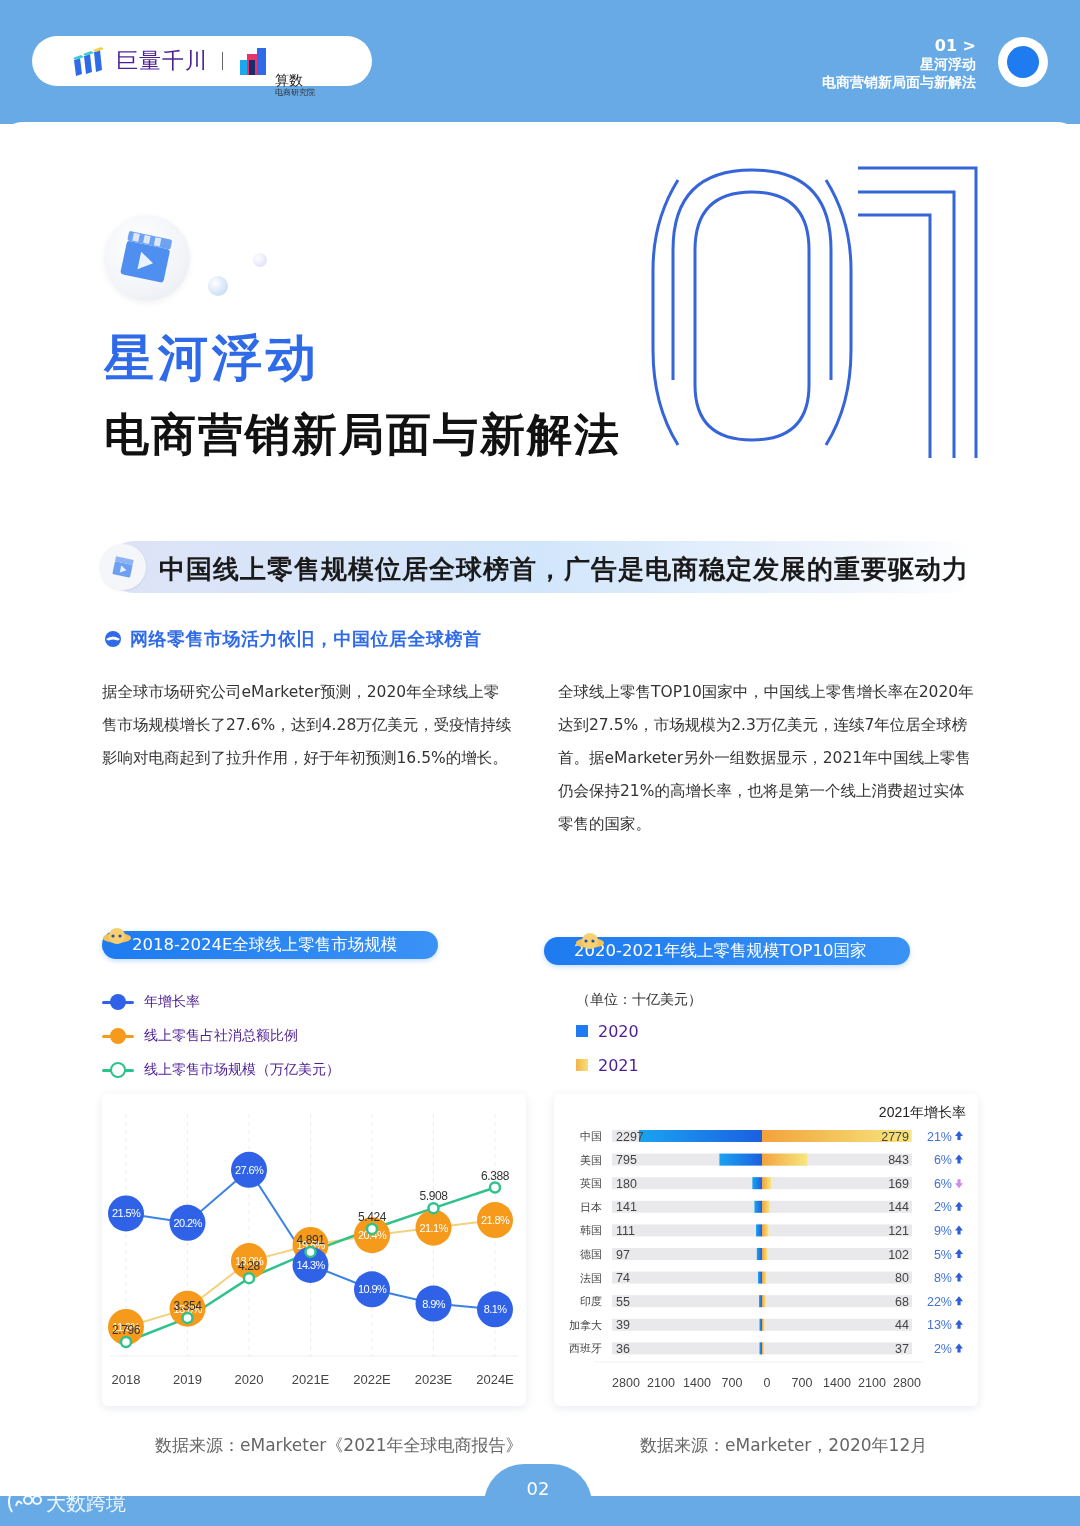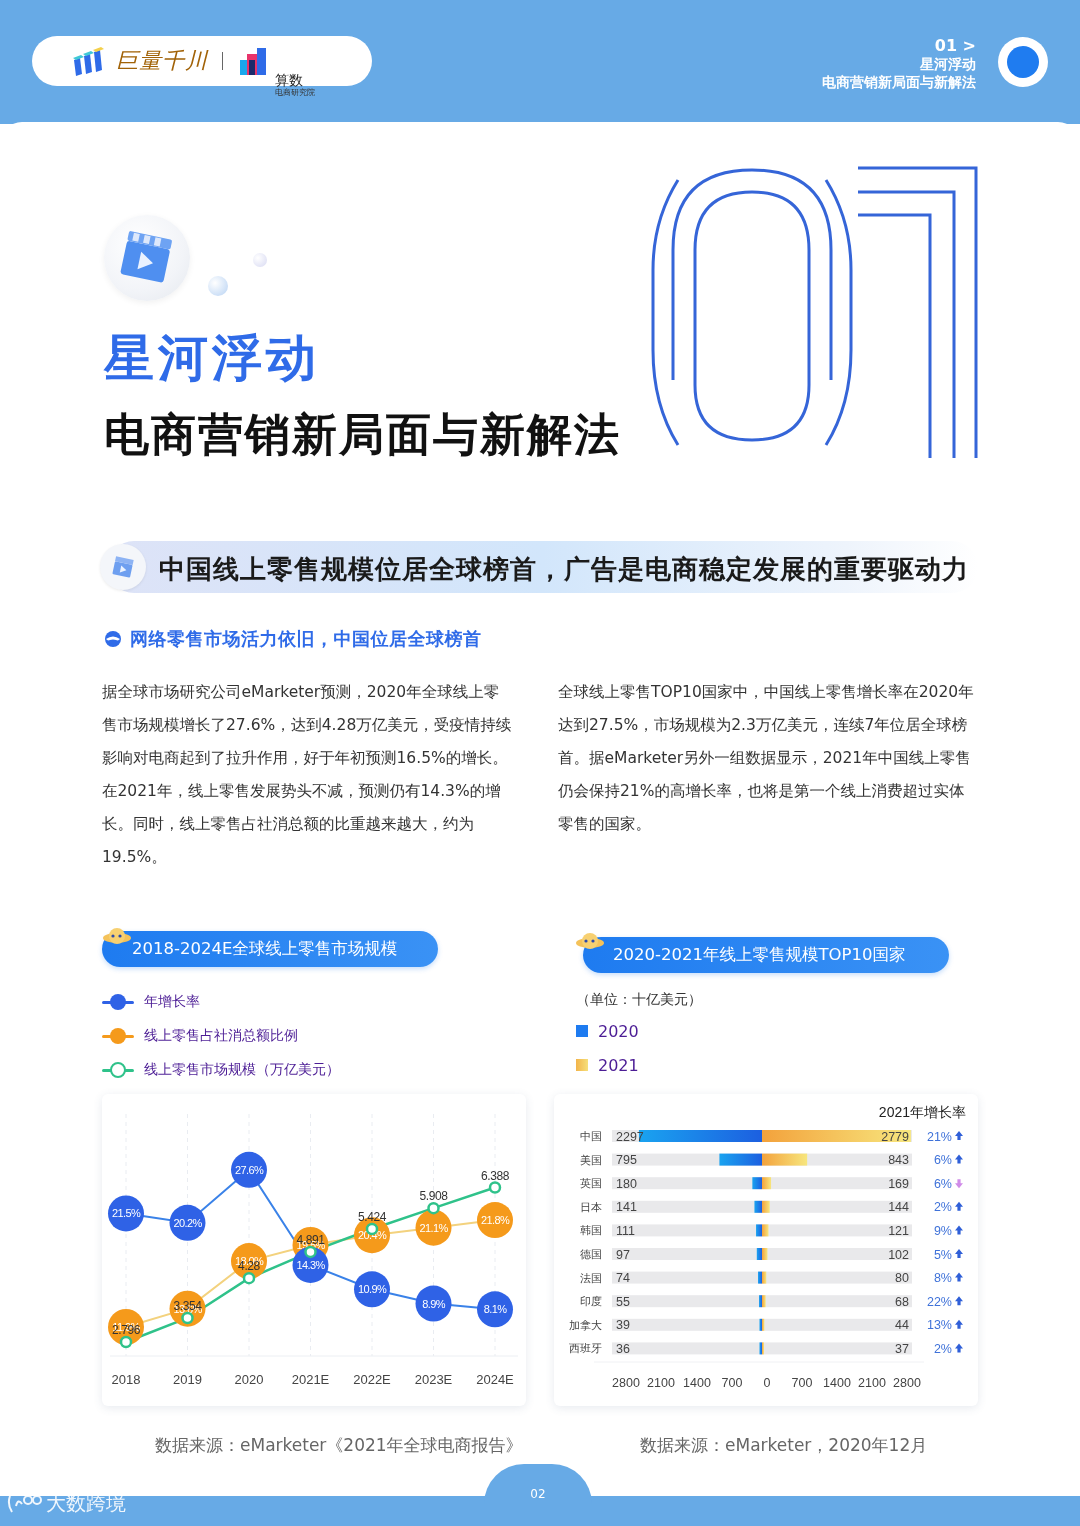--- a/index.html
+++ b/index.html
@@ -4,21 +4,21 @@
 <style>
   * { box-sizing: border-box; margin: 0; padding: 0; }
   html, body { width: 1080px; height: 1526px; overflow: hidden; background: #ffffff; }
   body { font-family: "DejaVu Sans", "Liberation Sans", sans-serif; color: #333; position: relative; }
   .abs { position: absolute; }
 
   
   .top-band { left: 0; top: 0; width: 1080px; height: 124px; background: #67aae6; }
   .top-white { left: 0; top: 122px; width: 1080px; height: 1320px; background: #fff; border-radius: 22px 22px 0 0; }
   .logo-pill { left: 32px; top: 36px; width: 340px; height: 50px; background: #fff; border-radius: 25px; display: flex; align-items: center; padding-left: 40px; }
-  .logo-text1 { font-size: 22px; color: #a16207; margin-left: 8px; letter-spacing: 1px; font-style: italic; }
+  .logo-text1 { font-size: 22px; color: #4c1d95; margin-left: 8px; letter-spacing: 1px; }
   .logo-sep { width: 1px; height: 18px; background: #666; margin: 0 16px 0 14px; }
   .logo-text2 { display: flex; flex-direction: column; margin-left: 6px; line-height: 1; margin-top: 48px; }
   .logo-text2 .a { font-size: 14px; color: #222; }
   .logo-text2 .b { font-size: 8px; color: #333; margin-top: 2px; }
 
   .chap-nav { right: 104px; top: 36px; text-align: right; color: #fff; font-weight: bold; line-height: 1.25; }
   .chap-nav .n { font-size: 16px; }
   .chap-nav .t { font-size: 14px; }
   .chap-dot { left: 998px; top: 37px; width: 50px; height: 50px; border-radius: 50%; background: #fff; display: flex; align-items: center; justify-content: center; }
   .chap-dot span { width: 32px; height: 32px; border-radius: 50%; background: #1f7cf0; display: block; }
@@ -36,36 +36,36 @@
   .sec-icon { left: 100px; top: 544px; width: 46px; height: 46px; border-radius: 50%; background: #f4f6fa; box-shadow: 0 1px 3px rgba(0,0,0,0.08); display: flex; align-items: center; justify-content: center; }
   .sec-title { left: 159px; top: 552px; font-size: 26px; font-weight: bold; color: #1a1a1a; letter-spacing: 1px; }
   .sub-head { left: 104px; top: 627px; display: flex; align-items: center; }
   .sub-head .txt { font-size: 18px; font-weight: bold; color: #2f6be8; margin-left: 8px; letter-spacing: 0.5px; }
 
   .para { font-size: 15.5px; line-height: 33px; color: #333; }
   .para-left { left: 102px; top: 676px; width: 410px; }
   .para-right { left: 558px; top: 676px; width: 420px; }
 
   
-  .chart-tag { height: 36px; border-radius: 18px; background: linear-gradient(90deg, #1e7bf0, #3a92f5); color: #fff; font-size: 16.5px; padding-left: 30px; display: flex; align-items: center; box-shadow: 0 2px 5px rgba(30,123,240,0.25); }
+  .chart-tag { height: 28px; border-radius: 18px; background: linear-gradient(90deg, #1e7bf0, #3a92f5); color: #fff; font-size: 16.5px; padding-left: 30px; display: flex; align-items: center; box-shadow: 0 2px 5px rgba(30,123,240,0.25); }
   .tag1 { left: 102px; top: 931px; width: 336px; }
-  .tag2 { left: 583px; top: 937px; width: 366px; }
+  .tag2 { left: 544px; top: 937px; width: 366px; }
   .mascot { width: 30px; height: 22px; }
   .legend-row { display: flex; align-items: center; font-size: 14px; color: #4c1d95; height: 24px; }
   .legend-line { position: relative; width: 32px; height: 16px; margin-right: 10px; }
   .legend-line .ln { position: absolute; left: 0; top: 7px; width: 32px; height: 3px; border-radius: 2px; }
   .legend-line .dt { position: absolute; left: 8px; top: 0; width: 16px; height: 16px; border-radius: 50%; }
 
   .card { background: #fff; border-radius: 6px; box-shadow: 0 2px 10px rgba(60,80,120,0.12); }
   .card1 { left: 102px; top: 1094px; width: 424px; height: 312px; }
   .card2 { left: 554px; top: 1094px; width: 424px; height: 312px; text-align: center; }
 
   .source { font-size: 17px; color: #666; }
   .bottom-band { left: 0; top: 1496px; width: 1080px; height: 30px; background: #67aae6; }
-  .page-tab { left: 484px; top: 1464px; width: 108px; height: 40px; background: #67aae6; border-radius: 54px 54px 0 0; color: #fff; font-size: 12px; text-align: center; padding-top: 23px; }
+  .page-tab { left: 484px; top: 1464px; width: 108px; height: 40px; background: #67aae6; border-radius: 54px 54px 0 0; color: #fff; font-size: 18px; text-align: center; padding-top: 14px; }
   .watermark { left: 6px; top: 1490px; color: #fff; font-size: 20px; font-weight: normal; opacity: 0.9; display: flex; align-items: center; }
 
   svg text { font-family: "Liberation Sans", "DejaVu Sans", sans-serif; }
 </style>
 </head>
 <body>
 
 <div class="abs top-band"></div>
 <div class="abs top-white"></div>
 
@@ -149,21 +149,20 @@
   <svg width="18" height="18" viewBox="0 0 18 18">
     <circle cx="9" cy="9" r="8" fill="#2f6be8"></circle>
     <path d="M 2 9 Q 9 4 16 9 Q 9 16 2 9" fill="#fff"></path>
     <path d="M 3 11 Q 9 8 15 11 Q 9 17 3 11" fill="#2f6be8"></path>
   </svg>
   <span class="txt">网络零售市场活力依旧，中国位居全球榜首</span>
 </div>
 
 <div class="abs para para-left">
   <p>据全球市场研究公司eMarketer预测，2020年全球线上零售市场规模增长了27.6%，达到4.28万亿美元，受疫情持续影响对电商起到了拉升作用，好于年初预测16.5%的增长。</p>
-  <p>在2021年，线上零售发展势头不减，预测仍有14.3%的增长。同时，线上零售占社消总额的比重越来越大，约为19.5%。</p>
 </div>
 <div class="abs para para-right">
   <p>全球线上零售TOP10国家中，中国线上零售增长率在2020年达到27.5%，市场规模为2.3万亿美元，连续7年位居全球榜首。据eMarketer另外一组数据显示，2021年中国线上零售仍会保持21%的高增长率，也将是第一个线上消费超过实体零售的国家。</p>
 </div>
 
 <div class="abs chart-tag tag1">
   <span>2018-2024E全球线上零售市场规模</span>
 </div>
 <svg class="abs mascot" style="left:102px;top:926px;" viewBox="0 0 30 22">
   <ellipse cx="15" cy="12" rx="14" ry="5" fill="#f4c25a"></ellipse>

